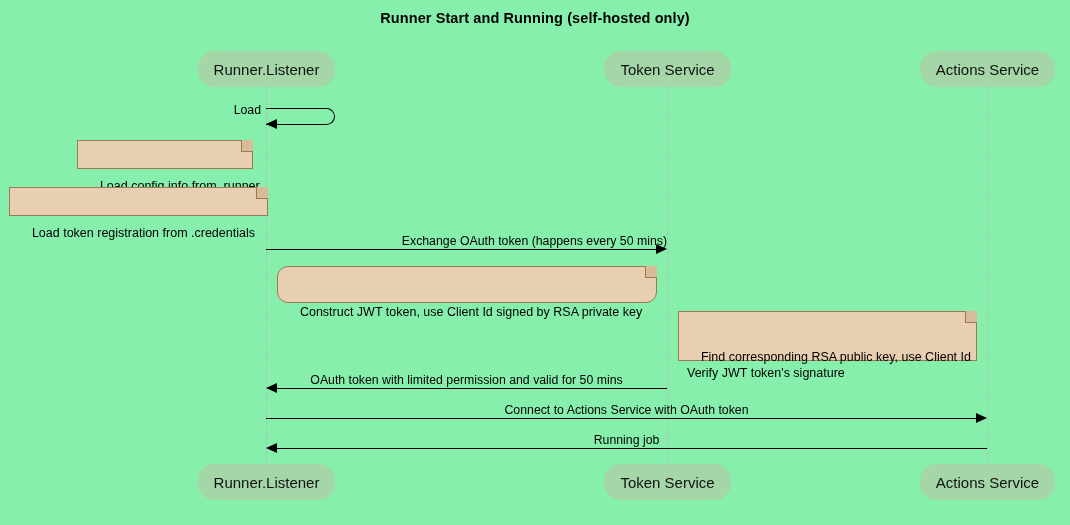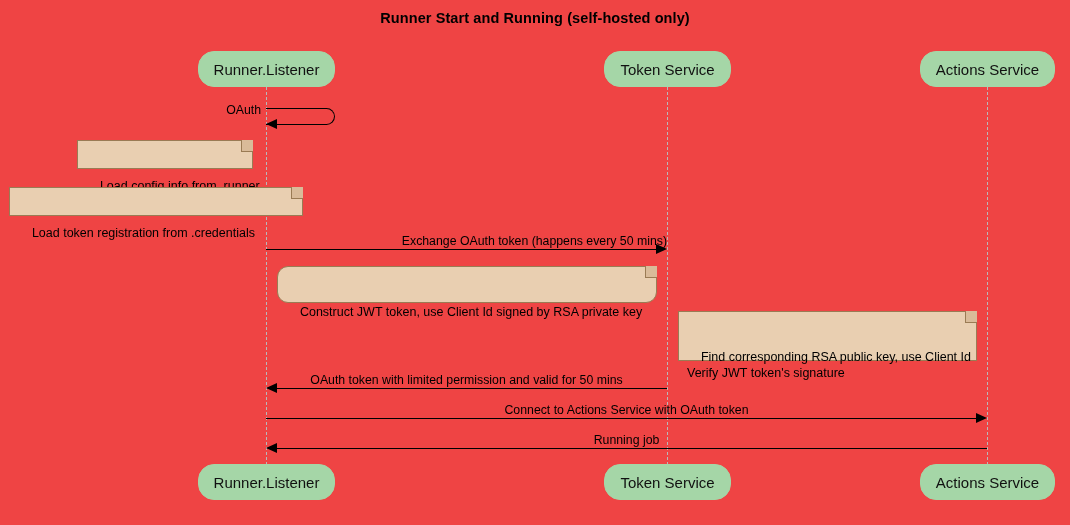--- a/index.html
+++ b/index.html
@@ -4,21 +4,21 @@
 <style>
   html, body {
     margin: 0;
     padding: 0;
     background: #ffffff;
   }
   #canvas {
     position: relative;
     width: 1070px;
     height: 525px;
-    background: #ef4444;
+    background: #86efac;
     font-family: "Liberation Sans", sans-serif;
     overflow: hidden;
   }
   #diagram-title {
     position: absolute;
     left: 0;
     top: 10px;
     width: 1070px;
     text-align: center;
     font-size: 14.5px;
@@ -116,30 +116,30 @@
   <div class="participant" style="left:198px; top:51px; width:137px;">
     <span>Runner.Listener</span>
   </div>
   <div class="participant" style="left:604px; top:51px; width:127px;">
     <span>Token Service</span>
   </div>
   <div class="participant" style="left:920px; top:51px; width:135px;">
     <span>Actions Service</span>
   </div>
 
-  <div class="msg-label" style="left:216px; top:103px; width:45px; text-align:right;">OAuth</div>
+  <div class="msg-label" style="left:216px; top:103px; width:45px; text-align:right;">Load</div>
   <div class="self-loop" style="left:266px; top:108px; width:69px; height:17px;"></div>
   <div class="arrowhead left" style="left:266px; top:119px;"></div>
 
   <div class="note" style="left:77px; top:140px; width:176px; height:29px;">
     <span class="dogear"></span>
     <span>Load config info from .runner</span>
   </div>
 
-  <div class="note" style="left:9px; top:187px; width:294px; height:29px;">
+  <div class="note" style="left:9px; top:187px; width:259px; height:29px;">
     <span class="dogear"></span>
     <span>Load token registration from .credentials</span>
   </div>
 
   <div class="msg-label" style="left:266px; top:234px; width:401px;text-align:right;">Exchange OAuth token (happens every 50 mins)</div>
   <div class="msg-line" style="left:266px; top:249px; width:391px;"></div>
   <div class="arrowhead right" style="left:656px; top:244px;"></div>
 
   <div class="note" style="left:277px; top:266px; width:380px; height:37px;border-radius:11px;">
     <span class="dogear"></span>

